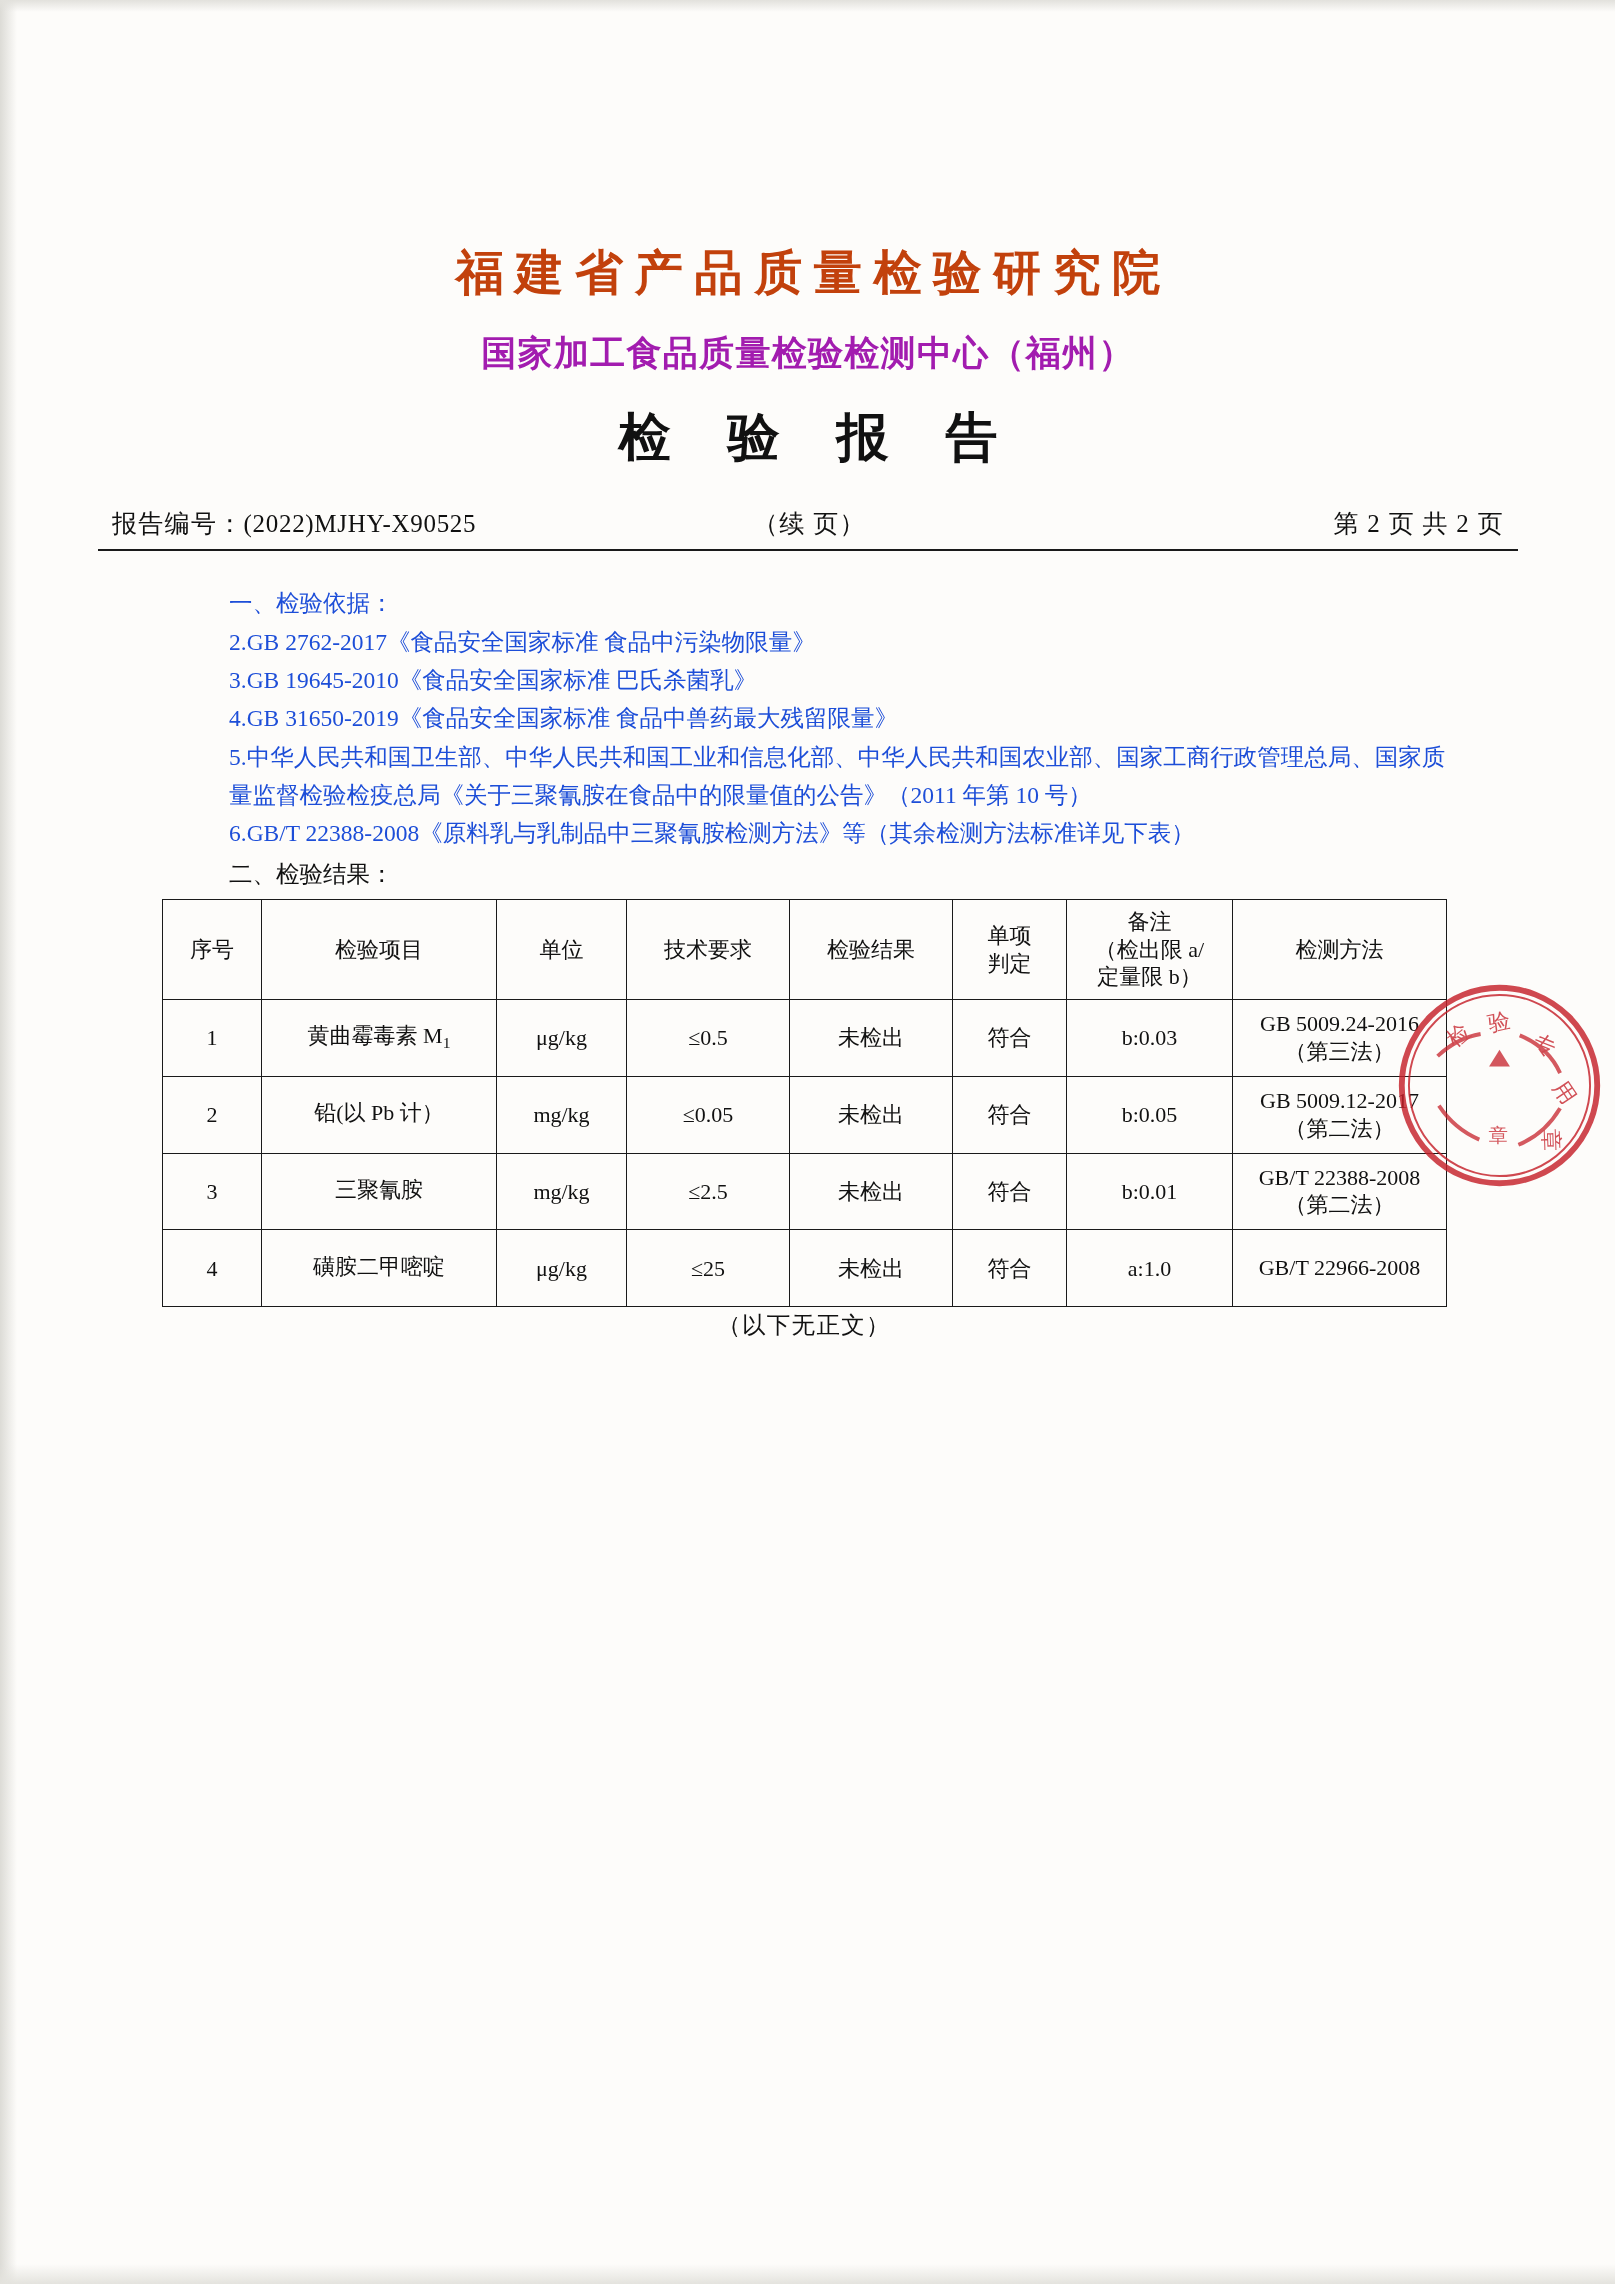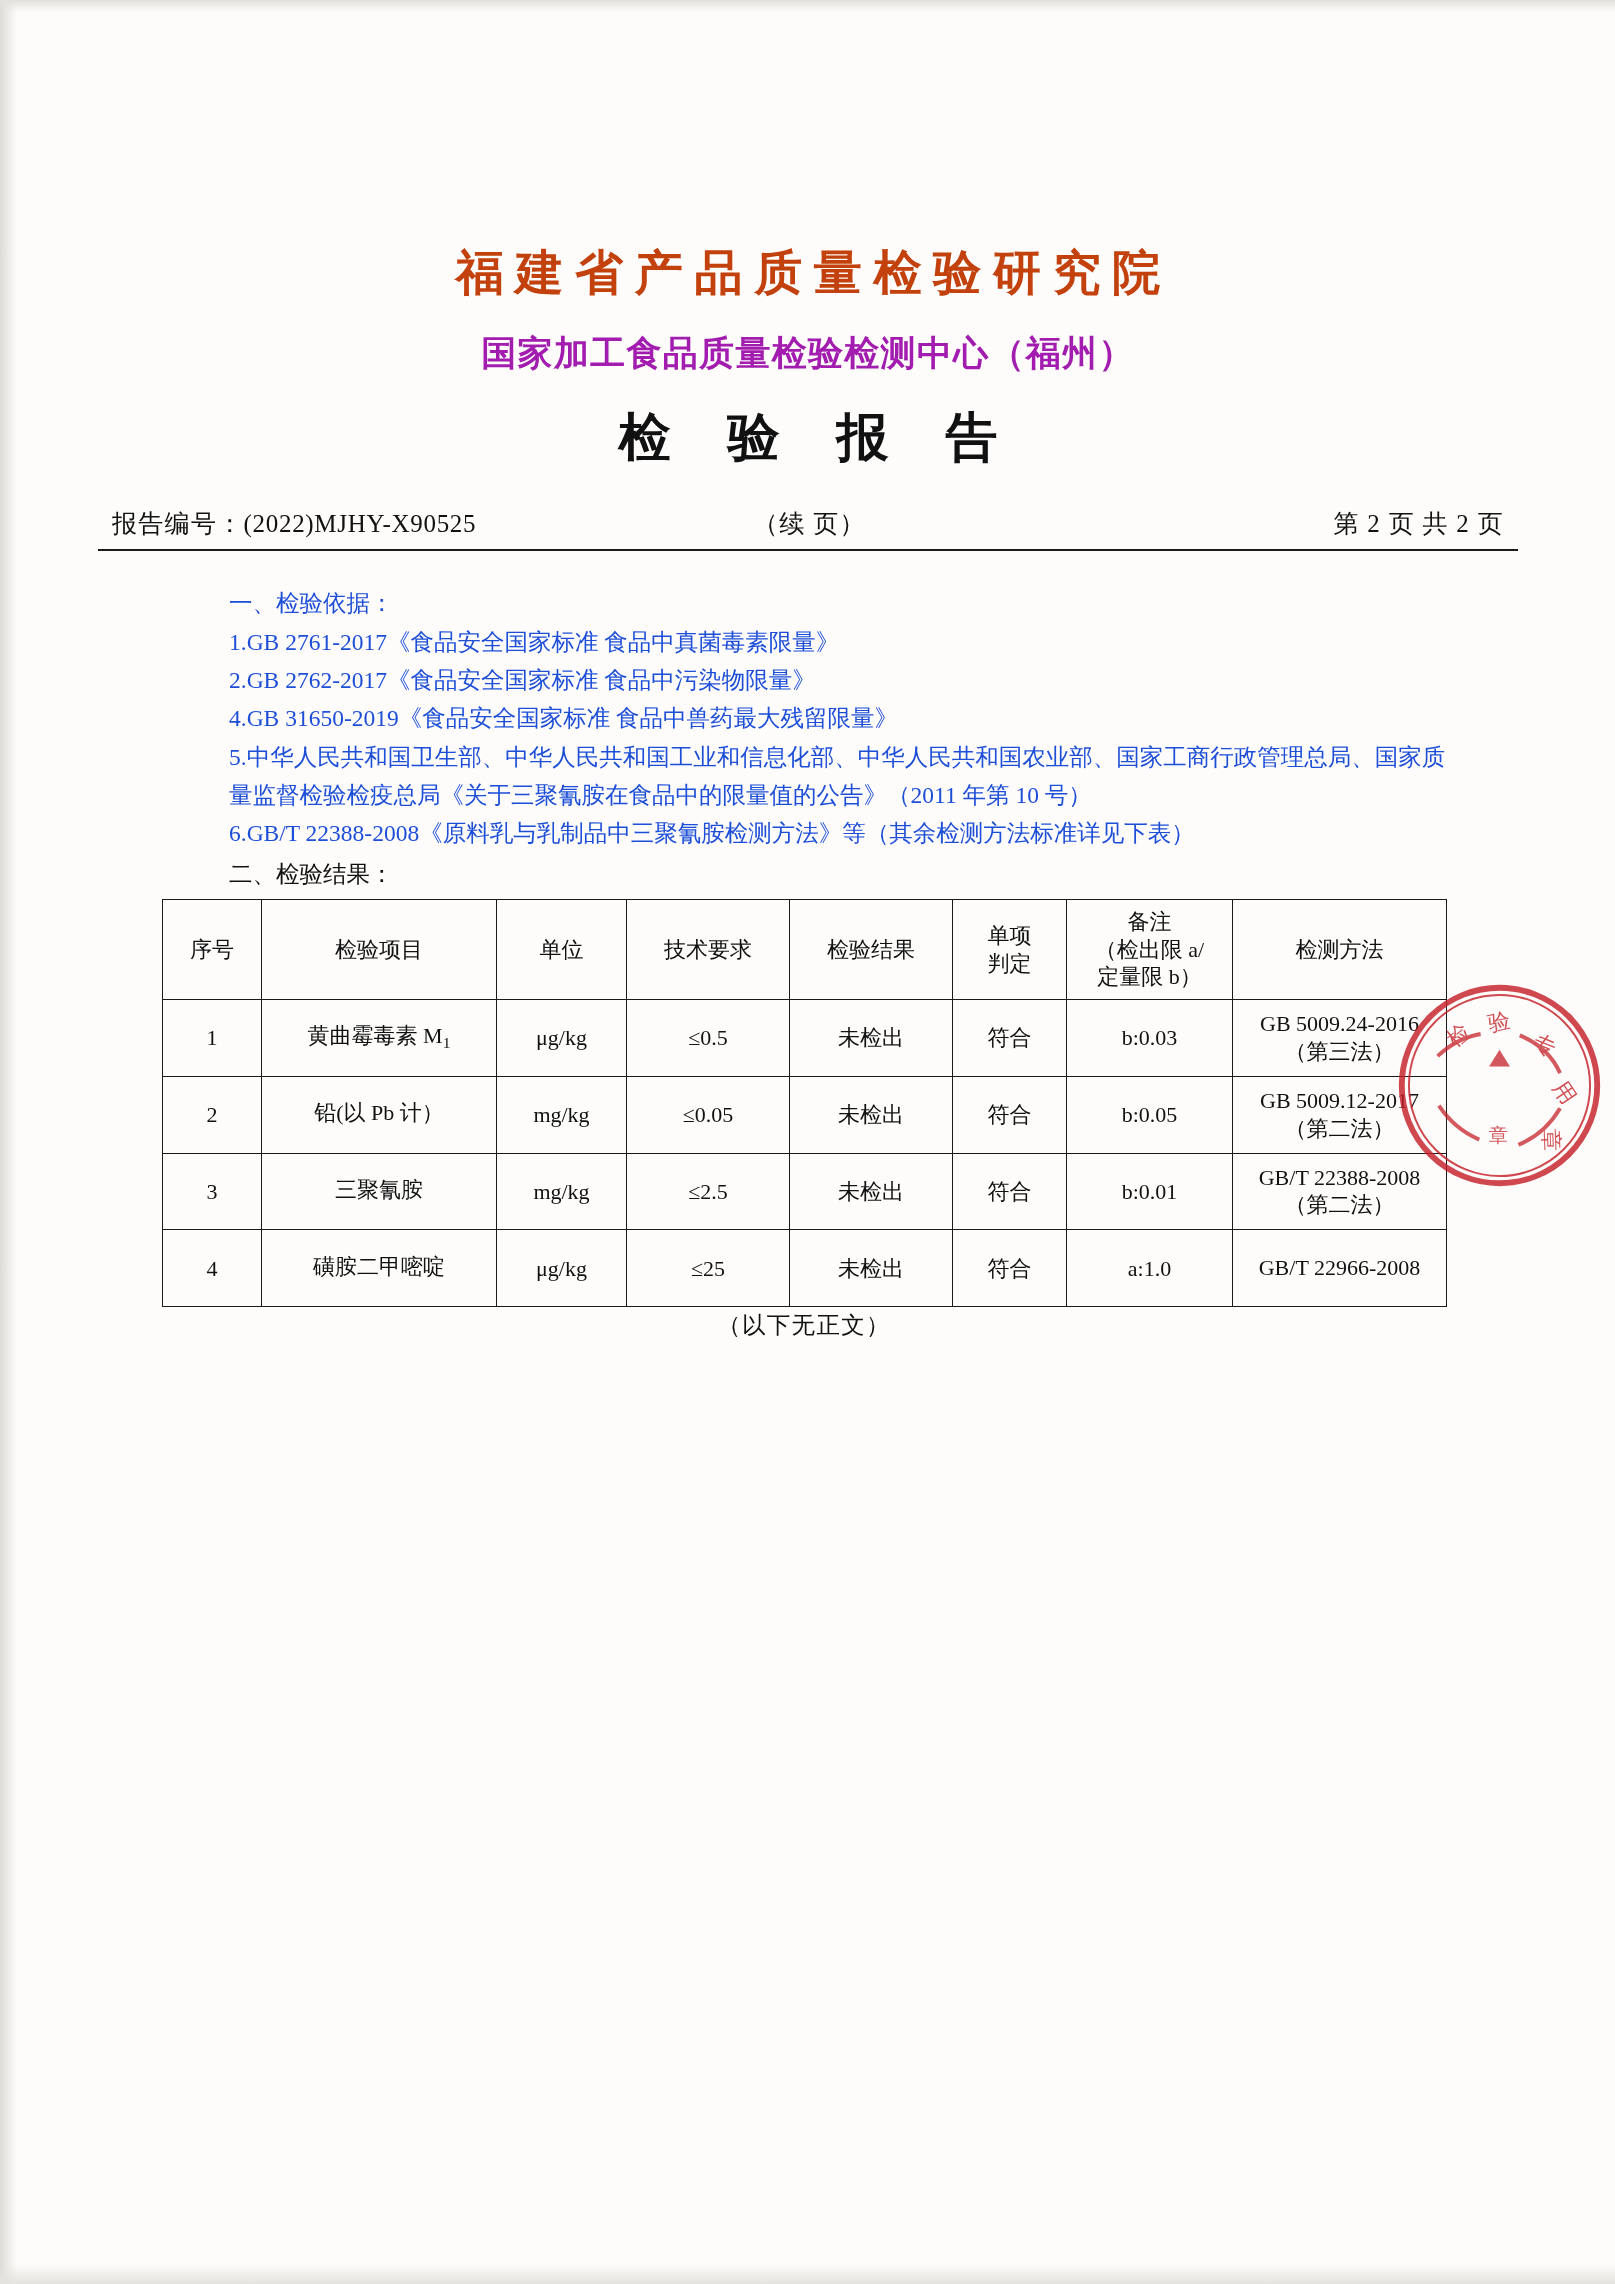--- a/index.html
+++ b/index.html
@@ -225,22 +225,22 @@
       <div class="meta-no">
         <span class="lbl">报告编号：</span><span>(2022)MJHY-X90525</span>
       </div>
       <div class="meta-cont">（续 页）</div>
       <div class="meta-page">第 2 页  共 2 页</div>
       <div class="meta-rule"></div>
     </div>
 
     <div class="body-block">
       <div class="ln sect-head">一、检验依据：</div>
-      <div class="ln">1.GB 2761-2017《食品安全国家标准  食品中真菌毒素限量》</div>
       <div class="ln">2.GB 2762-2017《食品安全国家标准  食品中污染物限量》</div>
+      <div class="ln">3.GB 19645-2010《食品安全国家标准  巴氏杀菌乳》</div>
       <div class="ln">4.GB 31650-2019《食品安全国家标准  食品中兽药最大残留限量》</div>
       <div class="ln indent-wrap">5.中华人民共和国卫生部、中华人民共和国工业和信息化部、中华人民共和国农业部、国家工商行政管理总局、国家质量监督检验检疫总局《关于三聚氰胺在食品中的限量值的公告》（2011 年第 10 号）</div>
       <div class="ln">6.GB/T 22388-2008《原料乳与乳制品中三聚氰胺检测方法》等（其余检测方法标准详见下表）</div>
     </div>
 
     <div class="sect-head2">二、检验结果：</div>
 
     <div class="table-wrap">
       <table class="results">
         <colgroup>

